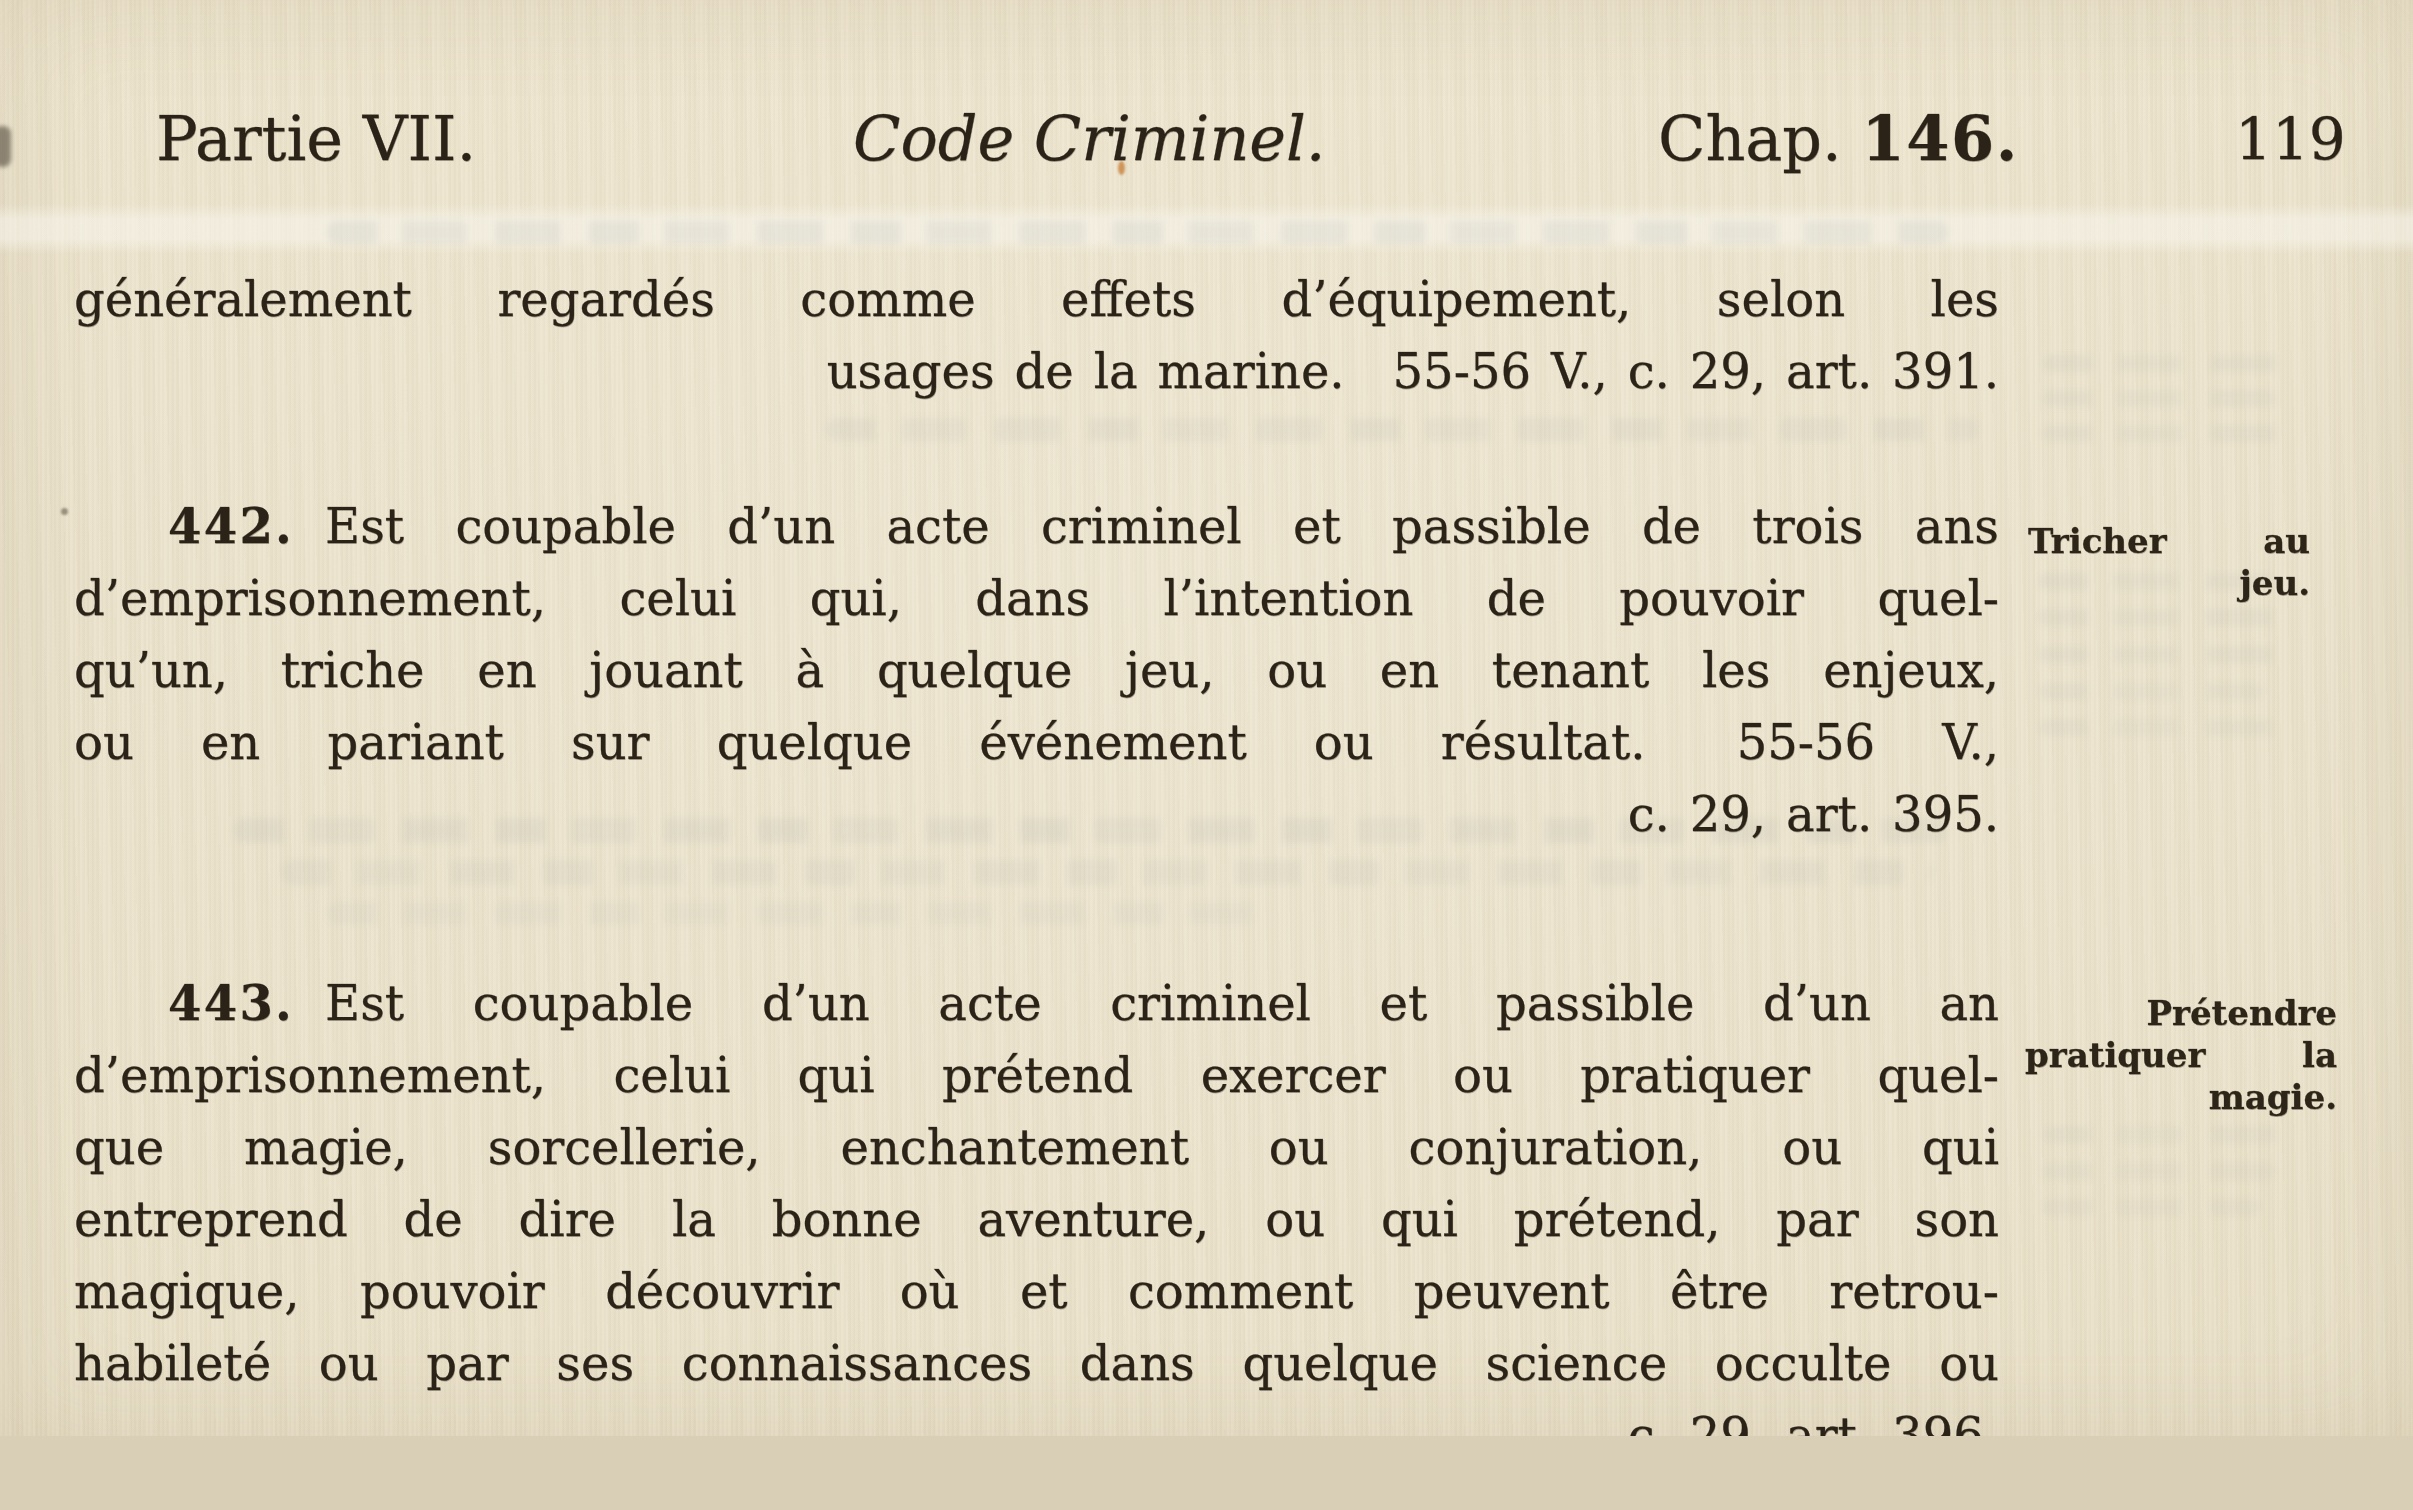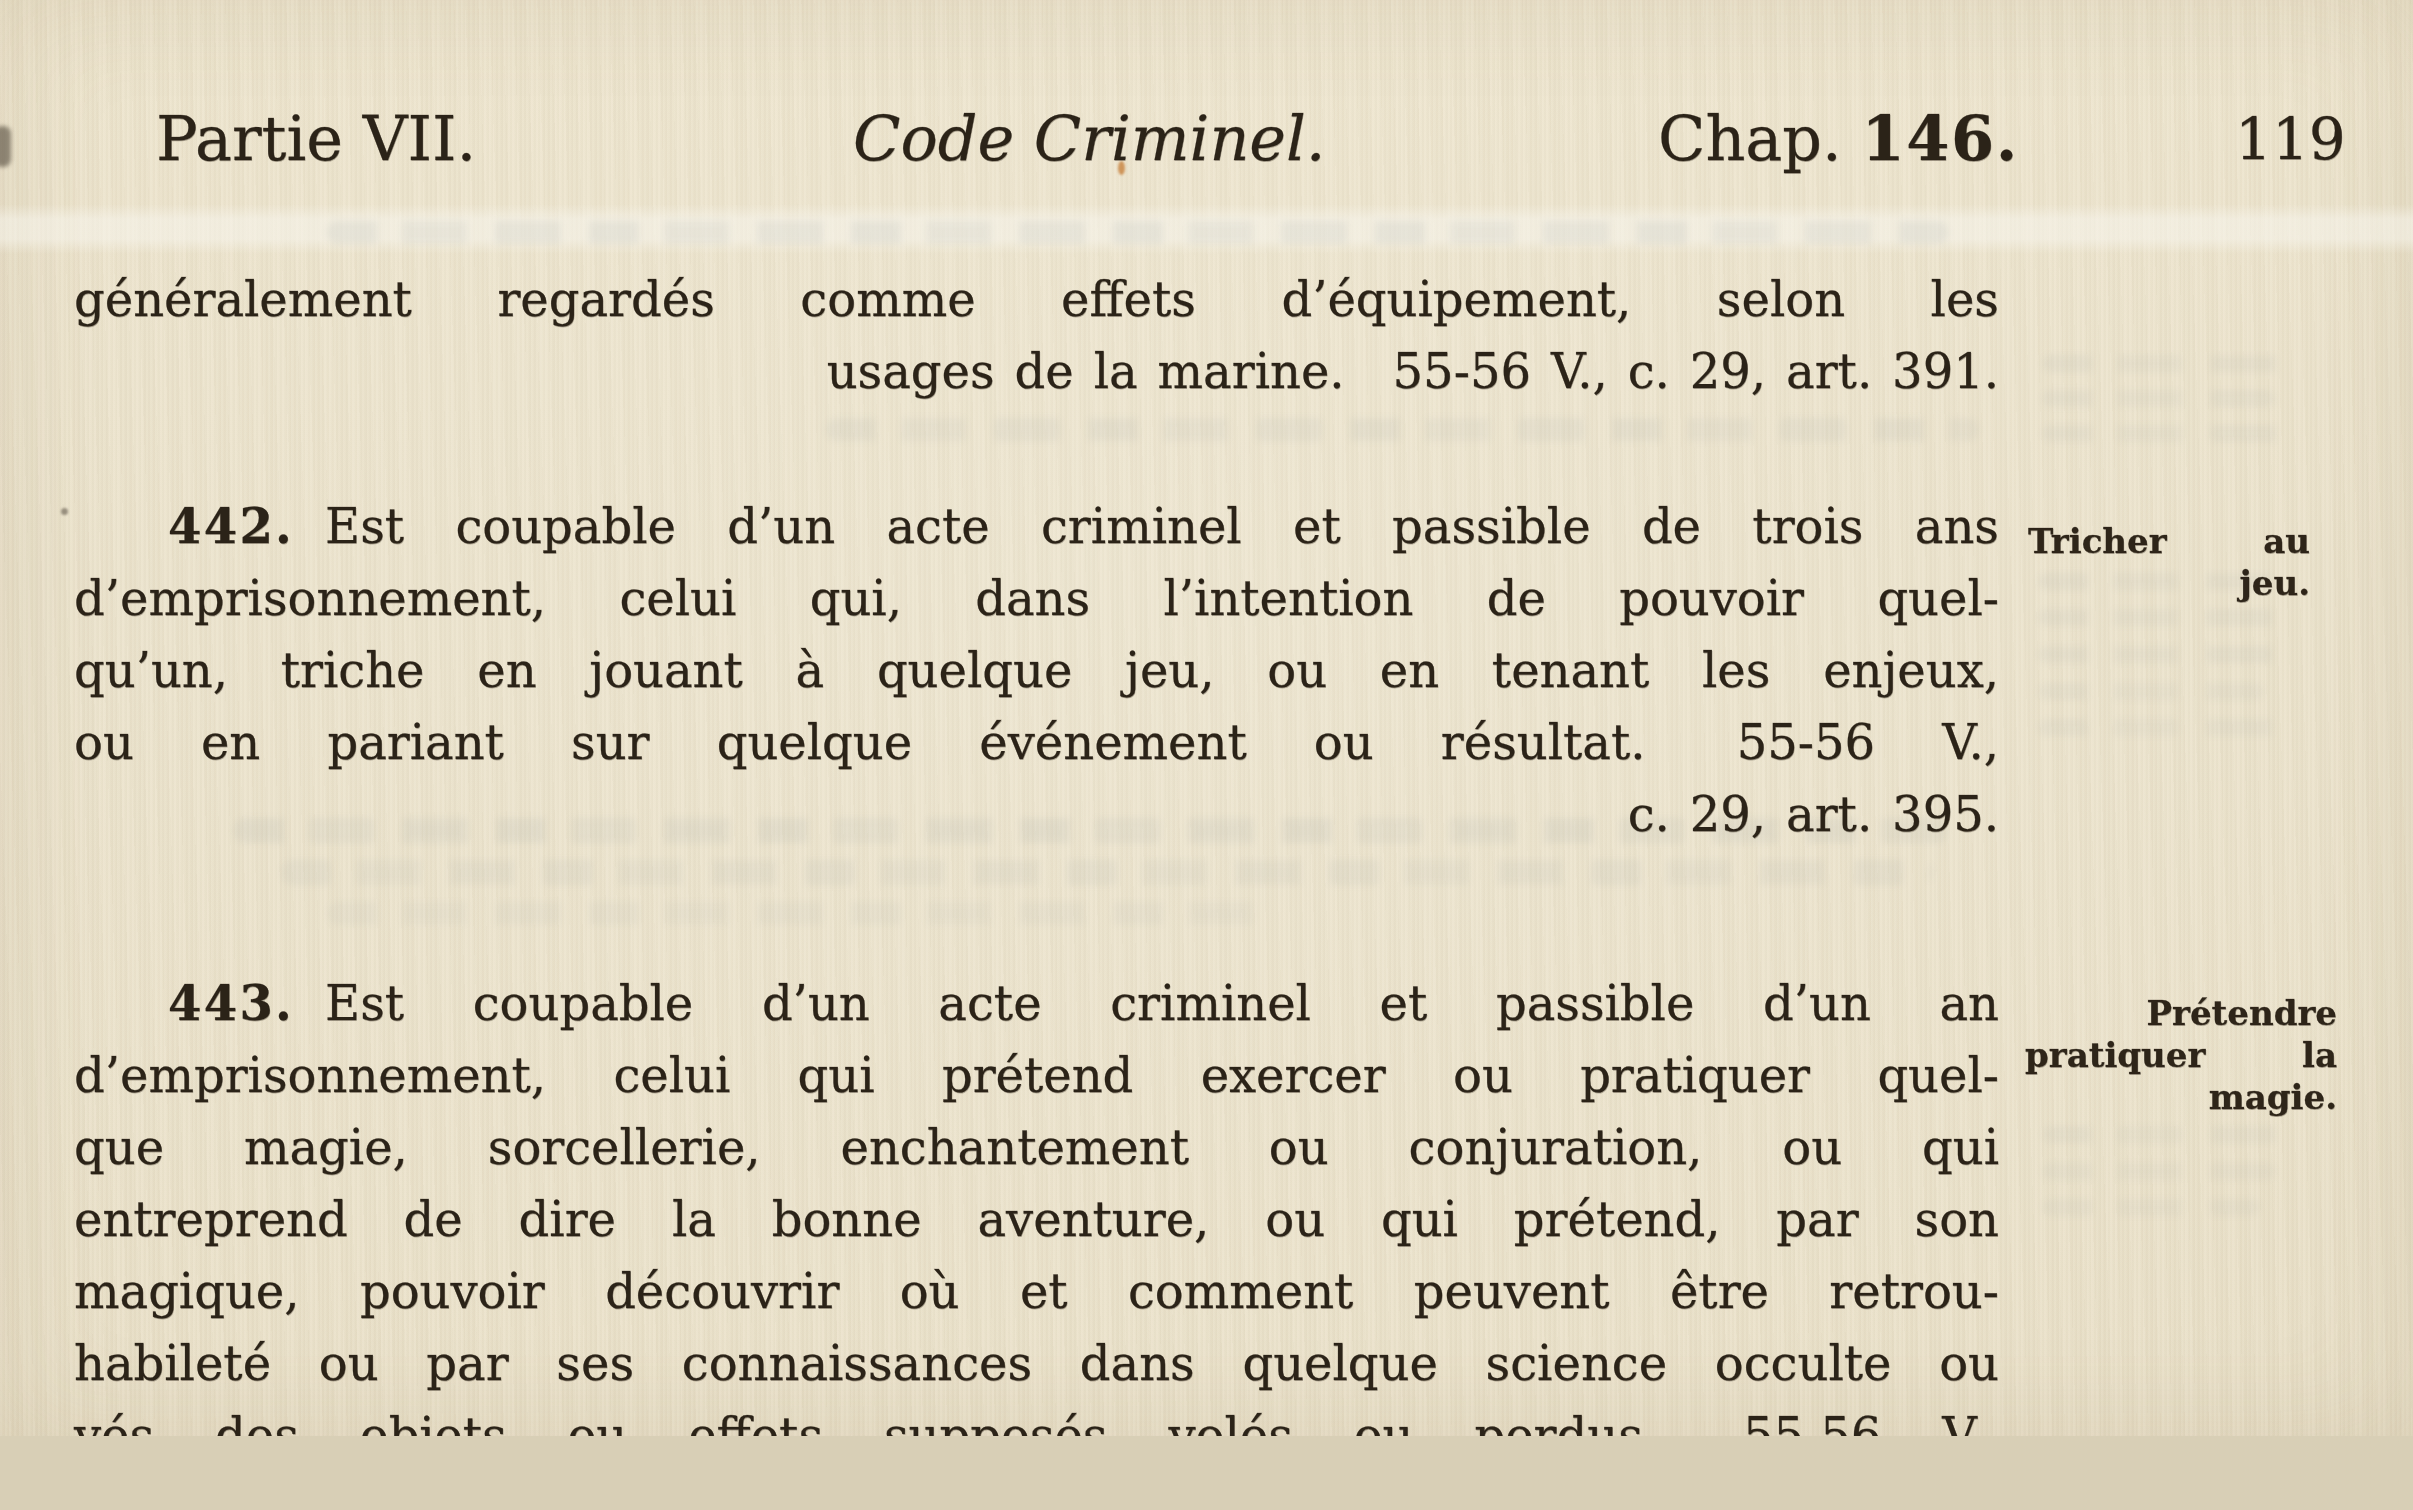--- a/index.html
+++ b/index.html
@@ -99,21 +99,20 @@
     <div class="ll">jeu.</div>
   </div>
 
   <div class="block inkish" style="top:919px;margin-top:48px;">
     <div class="line jl indent"><span class="secnum">443.</span><span>Est coupable d’un acte criminel et passible d’un an</span></div>
     <div class="line jl">d’emprisonnement, celui qui prétend exercer ou pratiquer quel-</div>
     <div class="line jl">que magie, sorcellerie, enchantement ou conjuration, ou qui</div>
     <div class="line jl">entreprend de dire la bonne aventure, ou qui prétend, par son</div>
     <div class="line jl">magique, pouvoir découvrir où et comment peuvent être retrou-</div>
     <div class="line jl">habileté ou par ses connaissances dans quelque science occulte ou</div>
-    <div class="line jl">vés des objets ou effets supposés volés ou perdus.  55-56 V.,</div>
     <div class="line ll">c. 29, art. 396.</div>
   </div>
 
   <div class="mnote mnote-2 inkish">
     <div class="ll">Prétendre</div>
     <div class="jl">pratiquer la</div>
     <div class="ll">magie.</div>
   </div>
 
 </div>

